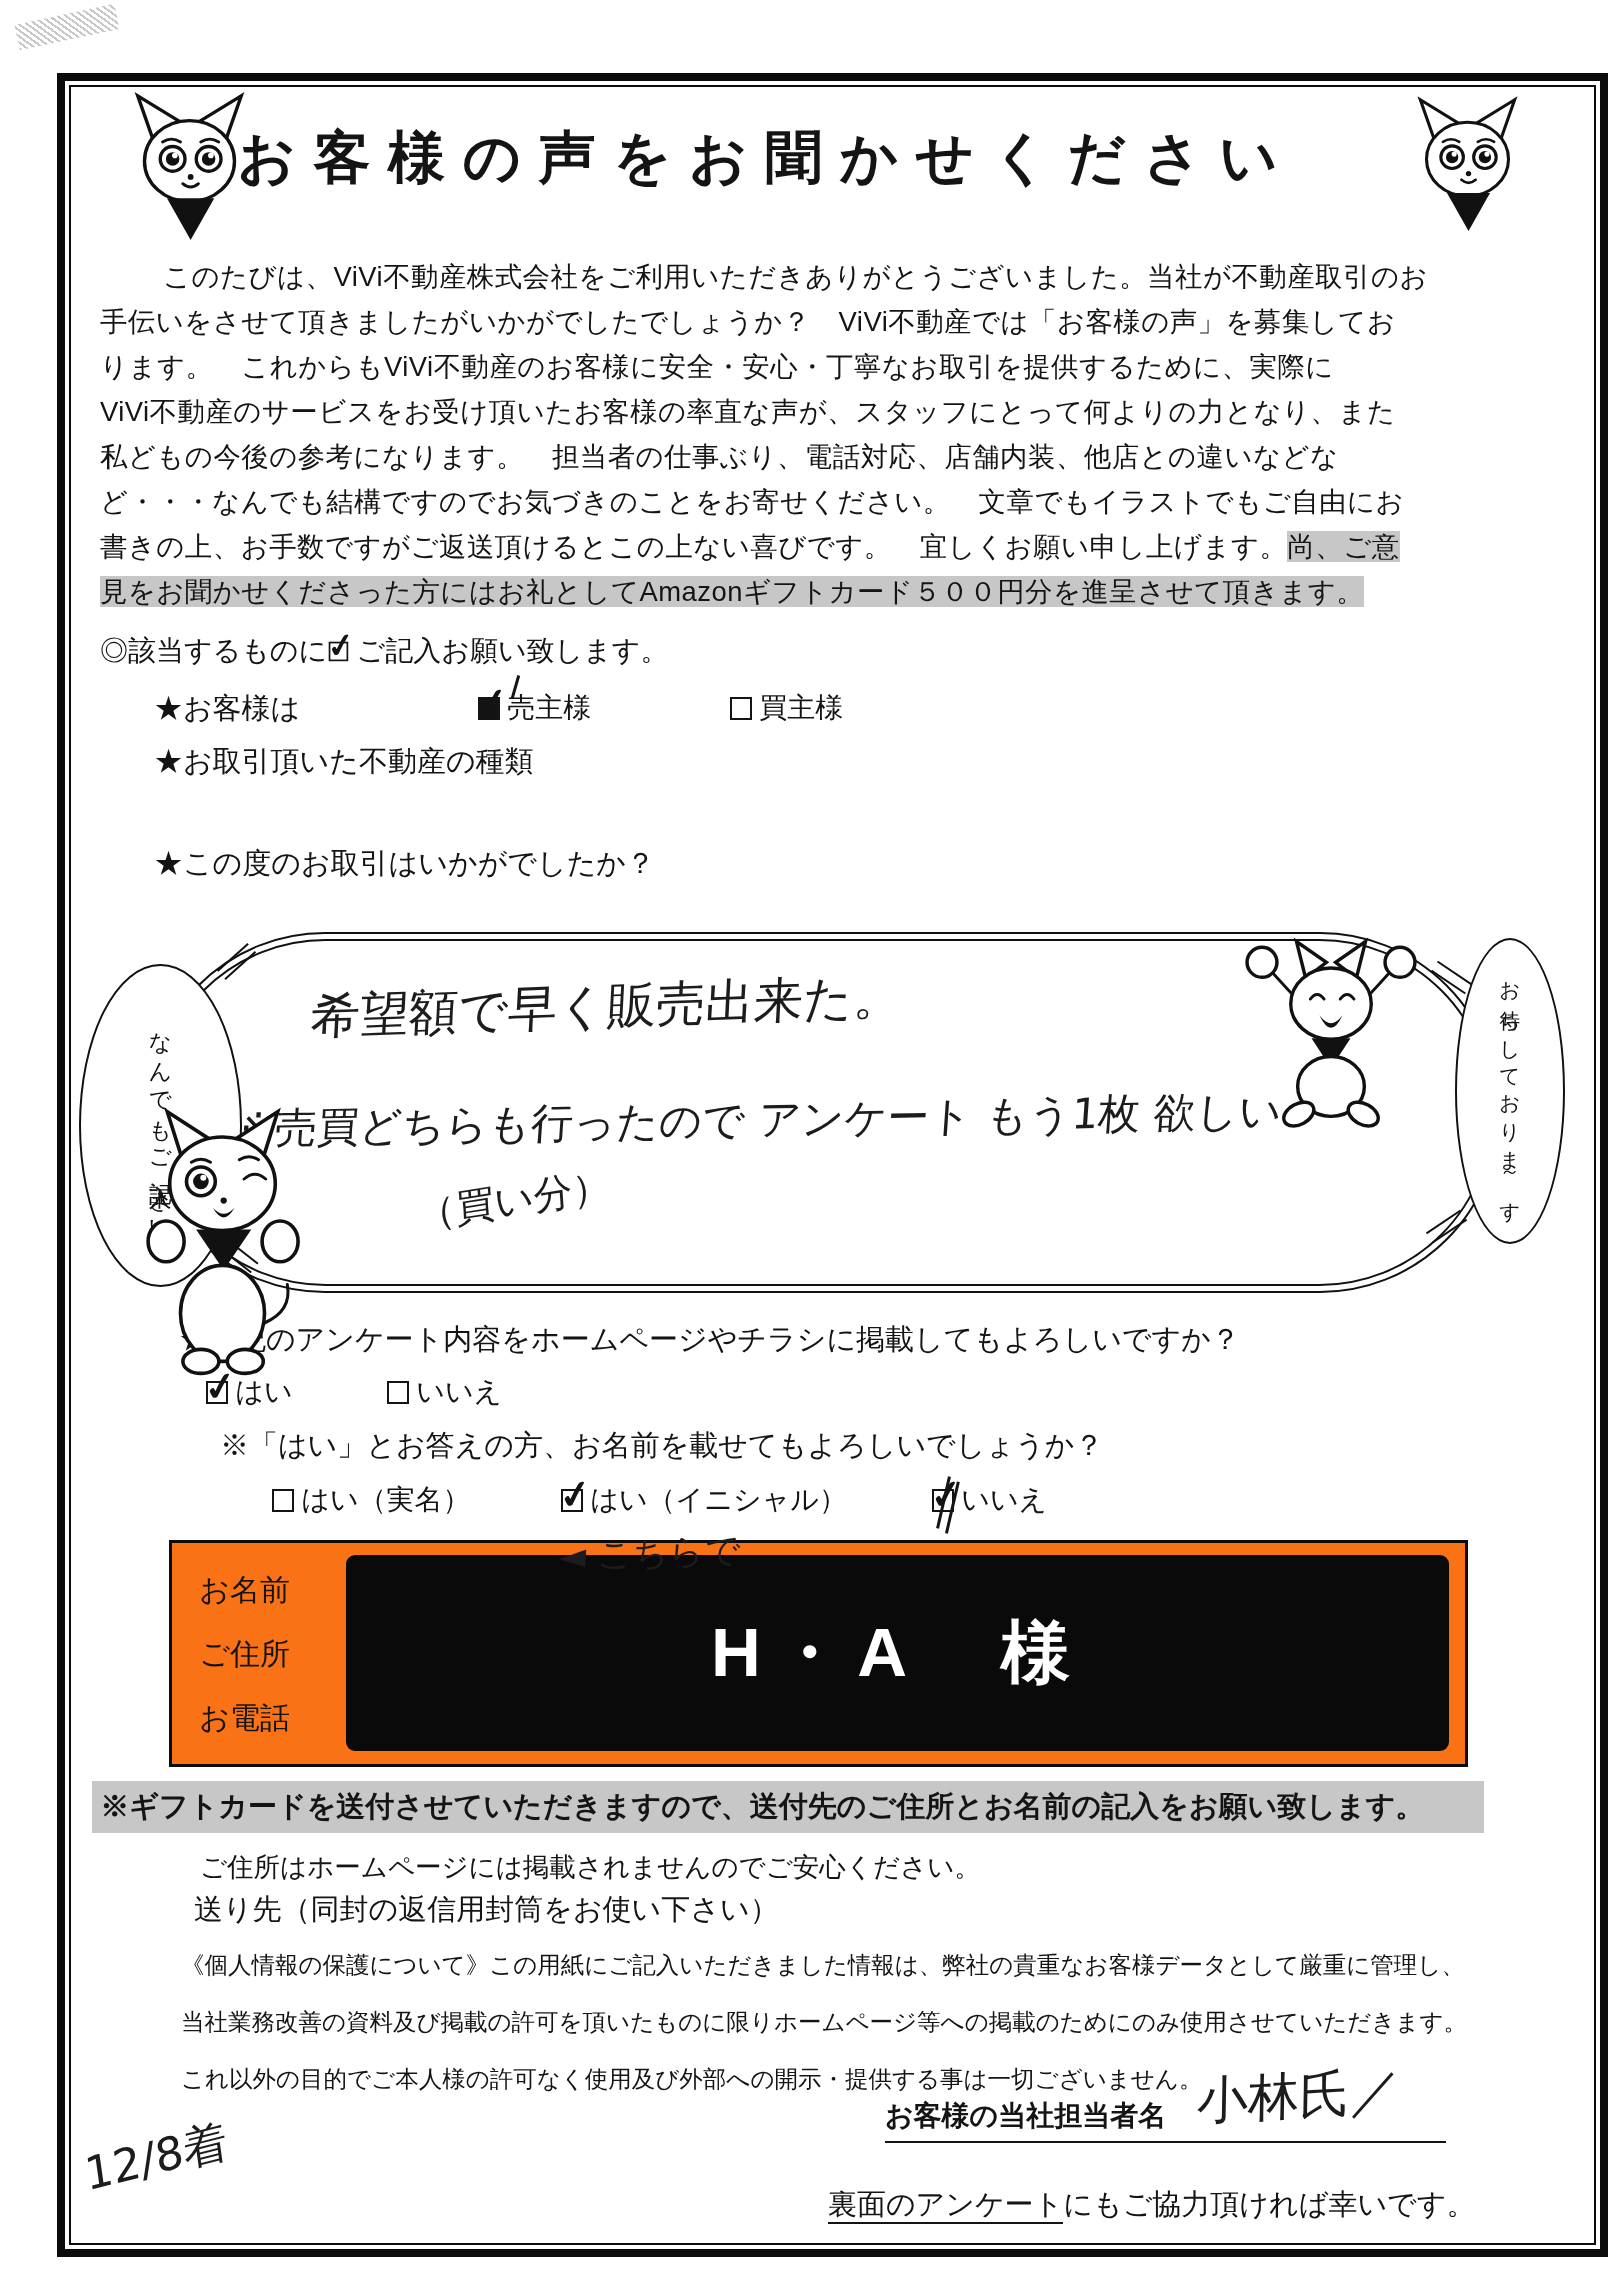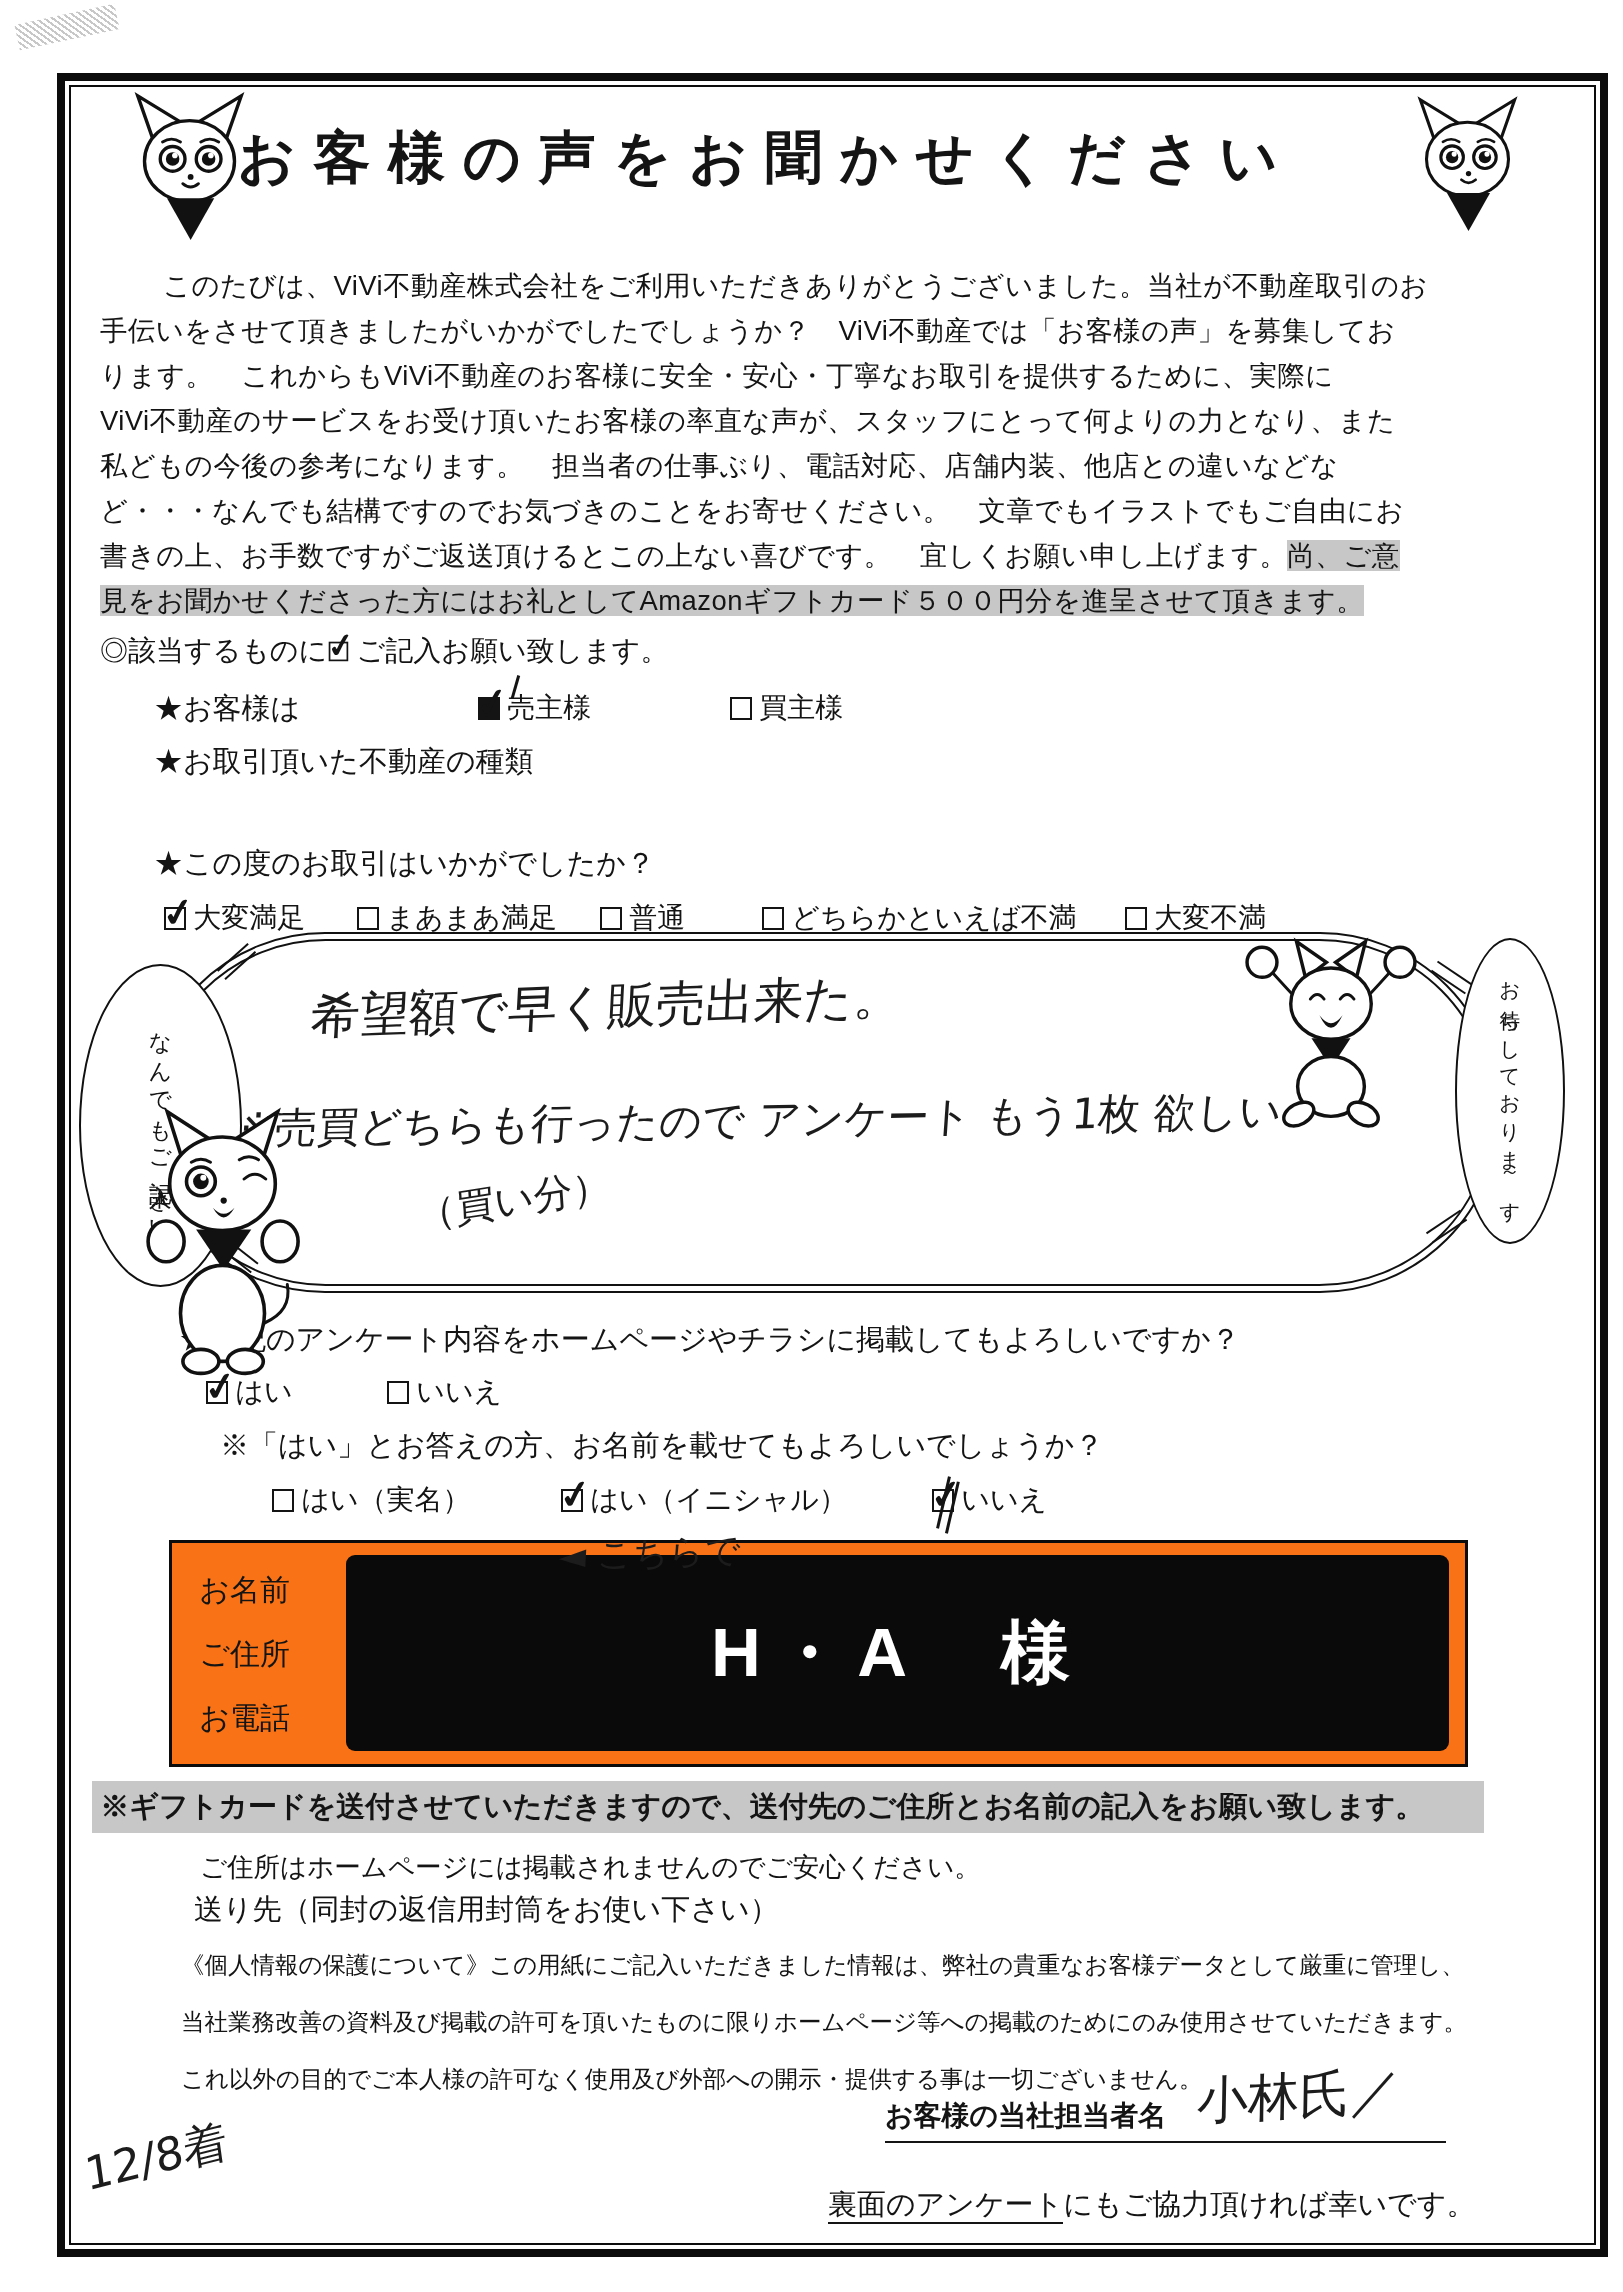--- a/index.html
+++ b/index.html
@@ -11,21 +11,21 @@
     background:repeating-linear-gradient(48deg,#9a9a9a 0 2px,transparent 2px 4.9px);}
   
   .frame{left:57px;top:73px;width:1551px;height:2184px;border:8.8px solid #0c0c0c;box-sizing:border-box;}
   .frame-inner{position:absolute;inset:3.9px;border:2.9px solid #0c0c0c;padding-left:30px;}
   .content{position:absolute;inset:0;}
   
   .title{left:88px;top:33px;width:1215px;text-align:center;font-size:57px;font-weight:600;
          letter-spacing:17.6px;white-space:nowrap;}
   .catsvg{display:block;}
   
-  .intro{left:29px;top:176px;width:1449px;font-size:27.4px;line-height:45px;letter-spacing:0.5px;}
+  .intro{left:29px;top:167px;width:1449px;font-size:27.4px;line-height:45px;letter-spacing:0.5px;}
   .intro .ln{white-space:nowrap;}
   .indent{padding-left:63px;}
   .hl{background:#c7c7c7;}
   
   .row{position:absolute;white-space:nowrap;font-size:28px;}
   .opt{position:absolute;white-space:nowrap;}
   .qlabel{font-size:29px;}
   
   .cbx{position:relative;display:inline-block;width:22.5px;height:22.5px;border:2.9px solid #141414;
        margin-right:6.9px;vertical-align:-2.9px;box-sizing:border-box;}
@@ -136,27 +136,20 @@
           <span class="opt" style="left:407px;"><span class="cbx filled checked"></span><span>売主様</span></span>
           <span class="opt" style="left:659px;"><span class="cbx"></span><span>買主様</span></span>
         </div>
 
         <div class="row" style="left:0;top:655px;width:100%;">
           <span class="opt qlabel" style="left:83px;">★お取引頂いた不動産の種類</span>
         </div>
 
         <div class="row" style="left:0;top:757px;width:100%;">
           <span class="opt qlabel" style="left:83px;">★この度のお取引はいかがでしたか？</span>
-        </div>
-        <div class="row" style="left:0;top:812px;height:39px;width:100%;">
-          <span class="opt" style="left:93px;"><span class="cbx checked"></span><span>大変満足</span></span>
-          <span class="opt" style="left:286px;"><span class="cbx"></span><span>まあまあ満足</span></span>
-          <span class="opt" style="left:529px;"><span class="cbx"></span><span>普通</span></span>
-          <span class="opt" style="left:691px;"><span class="cbx"></span><span>どちらかといえば不満</span></span>
-          <span class="opt" style="left:1054px;"><span class="cbx"></span><span>大変不満</span></span>
         </div>
 
         <div class="abs bubble">
             <div class="bubble-in"></div>
           </div>
         <div class="abs connector" style="left:145px;top:868px;transform:rotate(-42deg);"></div>
         <div class="abs connector" style="left:147px;top:1162px;transform:rotate(38deg);"></div>
         <div class="abs connector" style="left:1360px;top:884px;transform:rotate(34deg);"></div>
         <div class="abs connector" style="left:1355px;top:1133px;transform:rotate(-34deg);"></div>
         <div class="abs side-bubble" style="left:7.8px;top:877px;width:163px;height:323px;">

